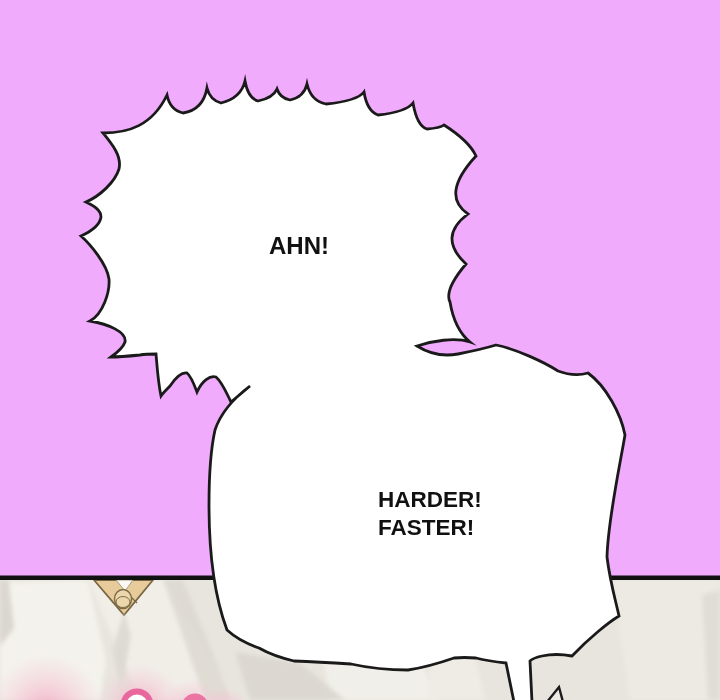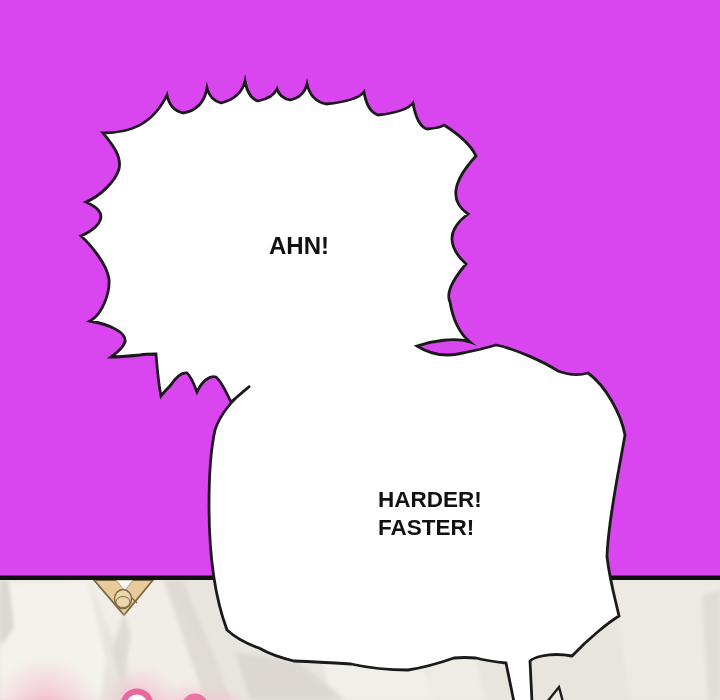--- a/index.html
+++ b/index.html
@@ -1,16 +1,16 @@
 <!DOCTYPE html>
 <html><head>
 <meta charset="utf-8">
 <style>
   html,body{margin:0;padding:0;background:#fff;}
-  .page{position:relative;width:720px;height:700px;overflow:hidden;background:#d946ef;
+  .page{position:relative;width:720px;height:700px;overflow:hidden;background:#f0abfc;
         font-family:"Liberation Sans",sans-serif;}
   svg{display:block;}
 </style>
 </head>
 <body>
 
 <div class="page">
 <svg width="720" height="700" viewBox="0 0 720 700">
   <defs>
     <radialGradient id="pg1" cx="50%" cy="50%" r="50%">

